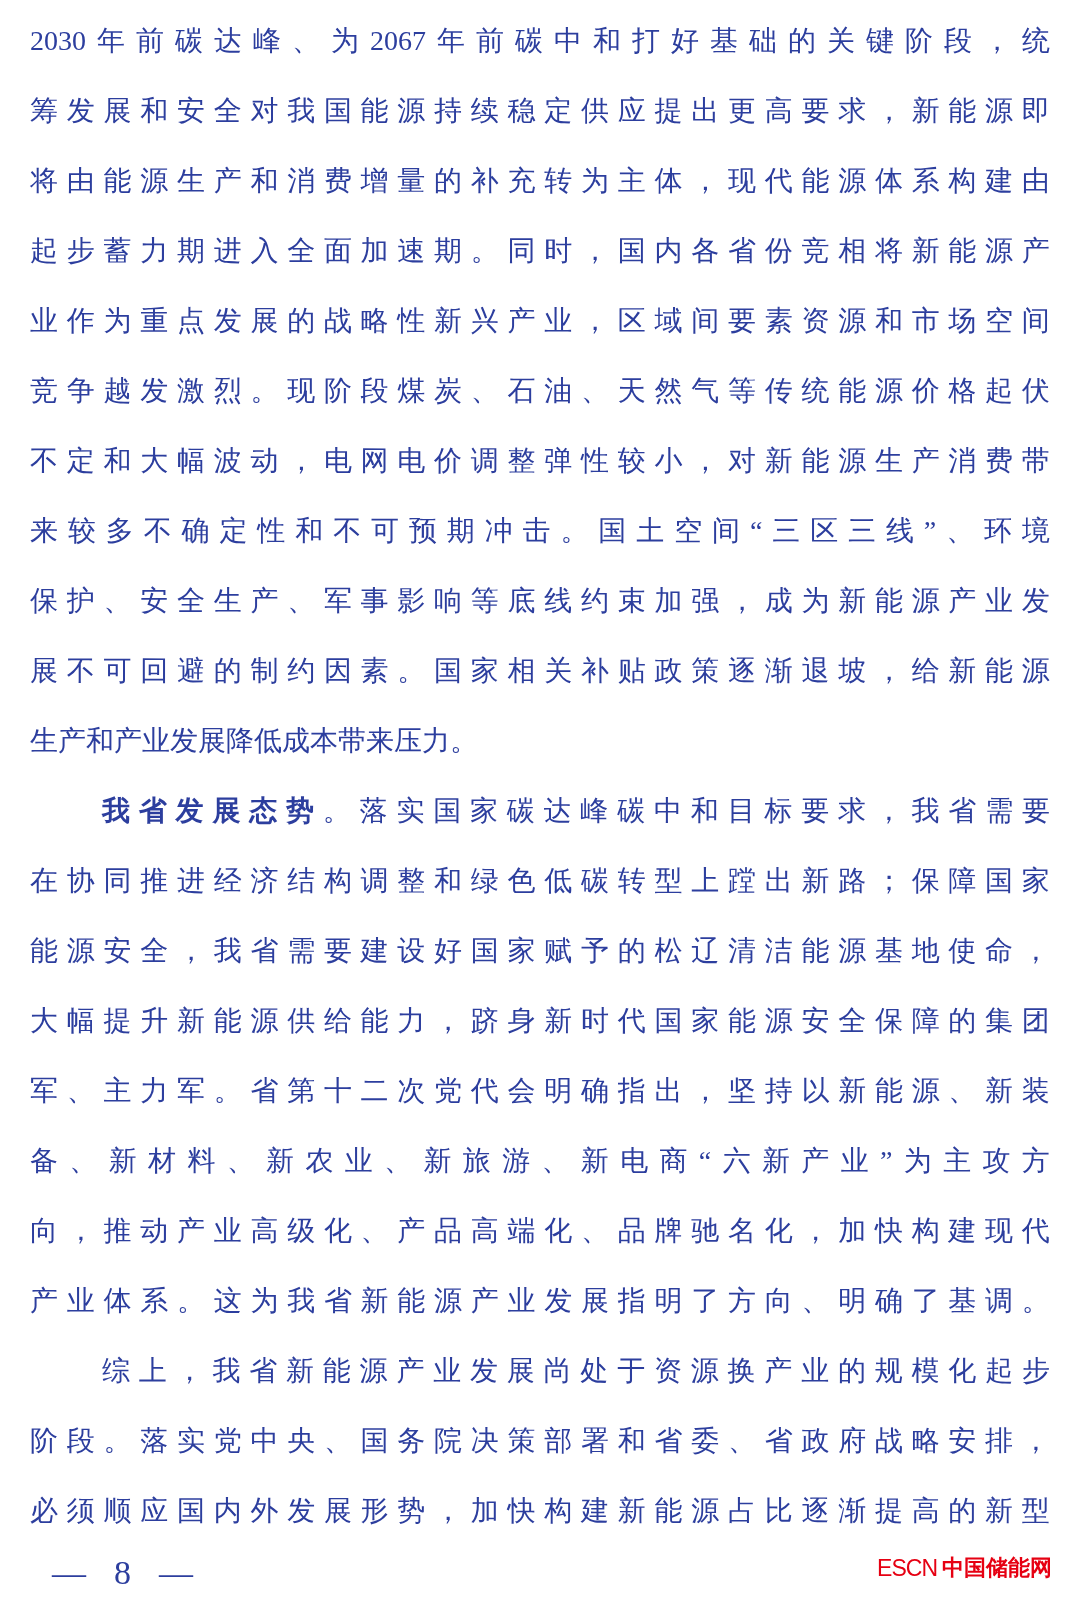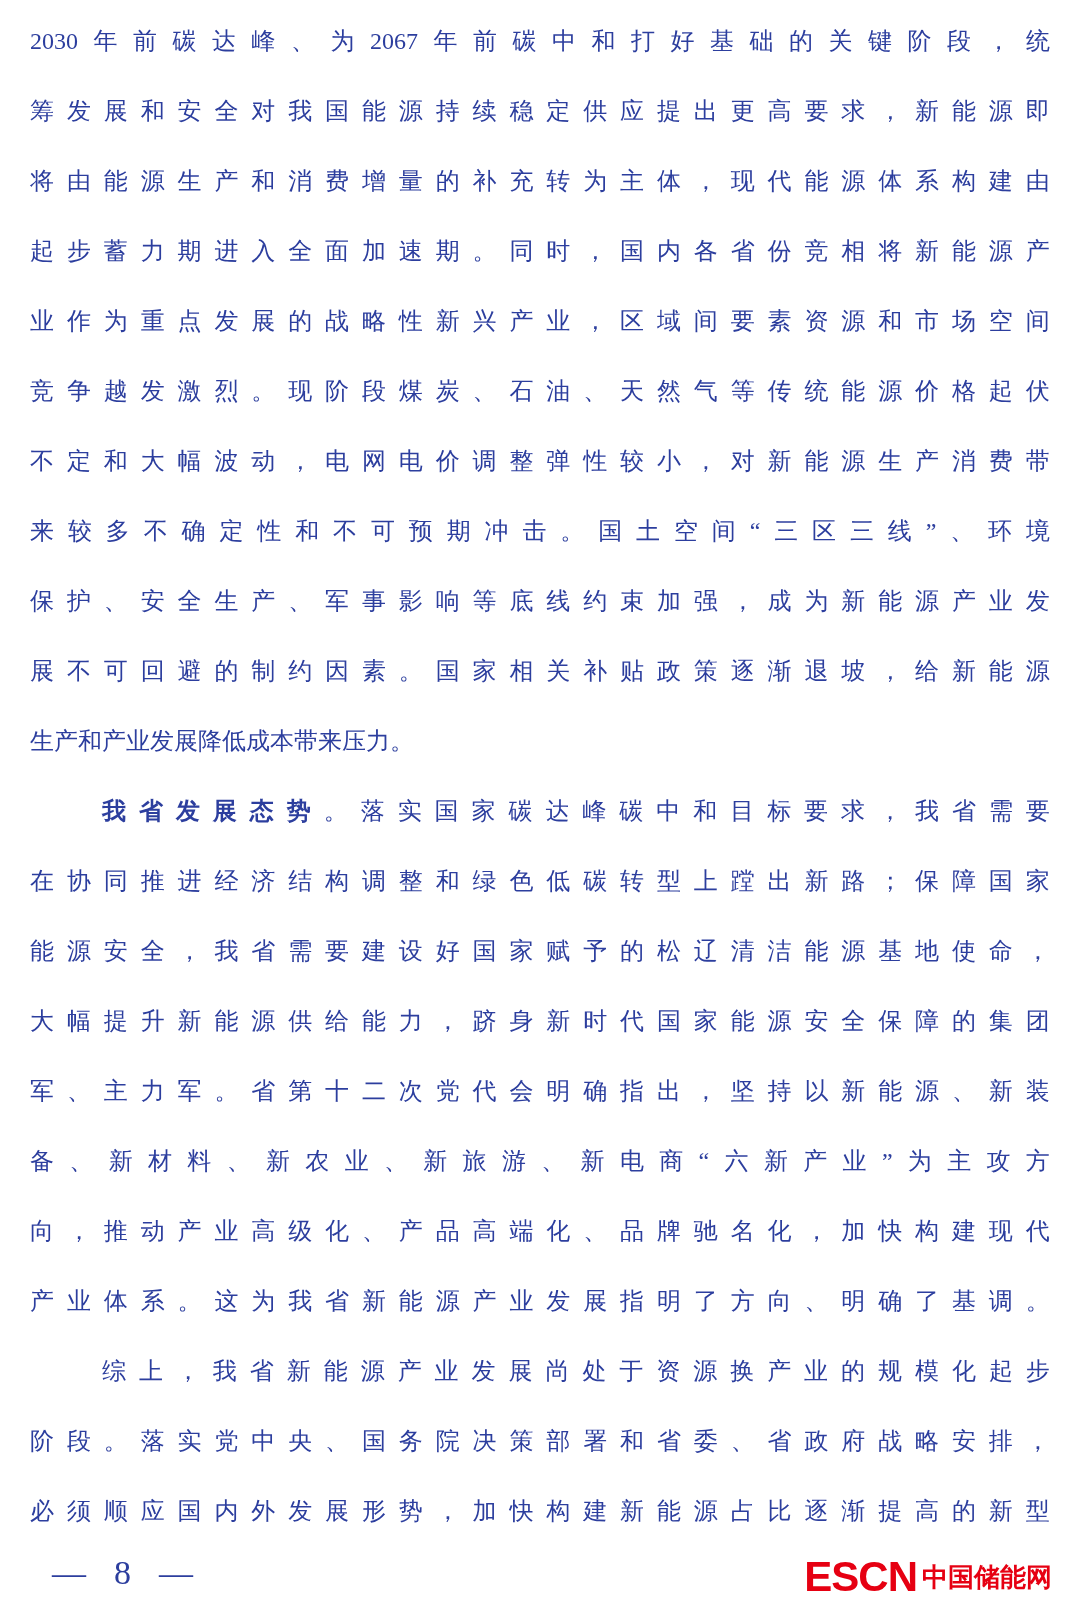--- a/index.html
+++ b/index.html
@@ -12,21 +12,21 @@
   }
   .doc {
     position: absolute;
     left: 30px; top: 6px;
     width: 1020px;
   }
   .line {
     height: 70px;
     display: flex;
     align-items: center;
-    font-size: 24px;
+    font-size: 28px;
     color: #2c3e9e;
   }
   .line.justify { justify-content: space-between; }
   .line.start   { justify-content: flex-start; }
   .line.indent  { padding-left: 72px; }
   .tok { white-space: pre; }
   .tok.b { font-weight: bold; }
   .footer {
     position: absolute;
     left: 0; top: 1545px;
@@ -44,27 +44,27 @@
   }
   .logo {
     position: absolute;
     right: 28px; top: 8px;
     display: flex;
     align-items: center;
     color: #e60012;
     font-family: "Liberation Sans", "DejaVu Sans", sans-serif;
   }
   .logo-en {
-    font-weight: 700;
-    font-size: 42px;
+    font-weight: 400;
+    font-size: 23px;
     letter-spacing: -1px;
   }
   .logo-cn {
     font-weight: 700;
-    font-size: 26px;
+    font-size: 22px;
     margin-left: 5px;
   }
 </style>
 </head>
 <body>
 
 <div class="doc">
     <div class="line justify">
       <span class="tok">2030</span>
       <span class="tok">年</span>

